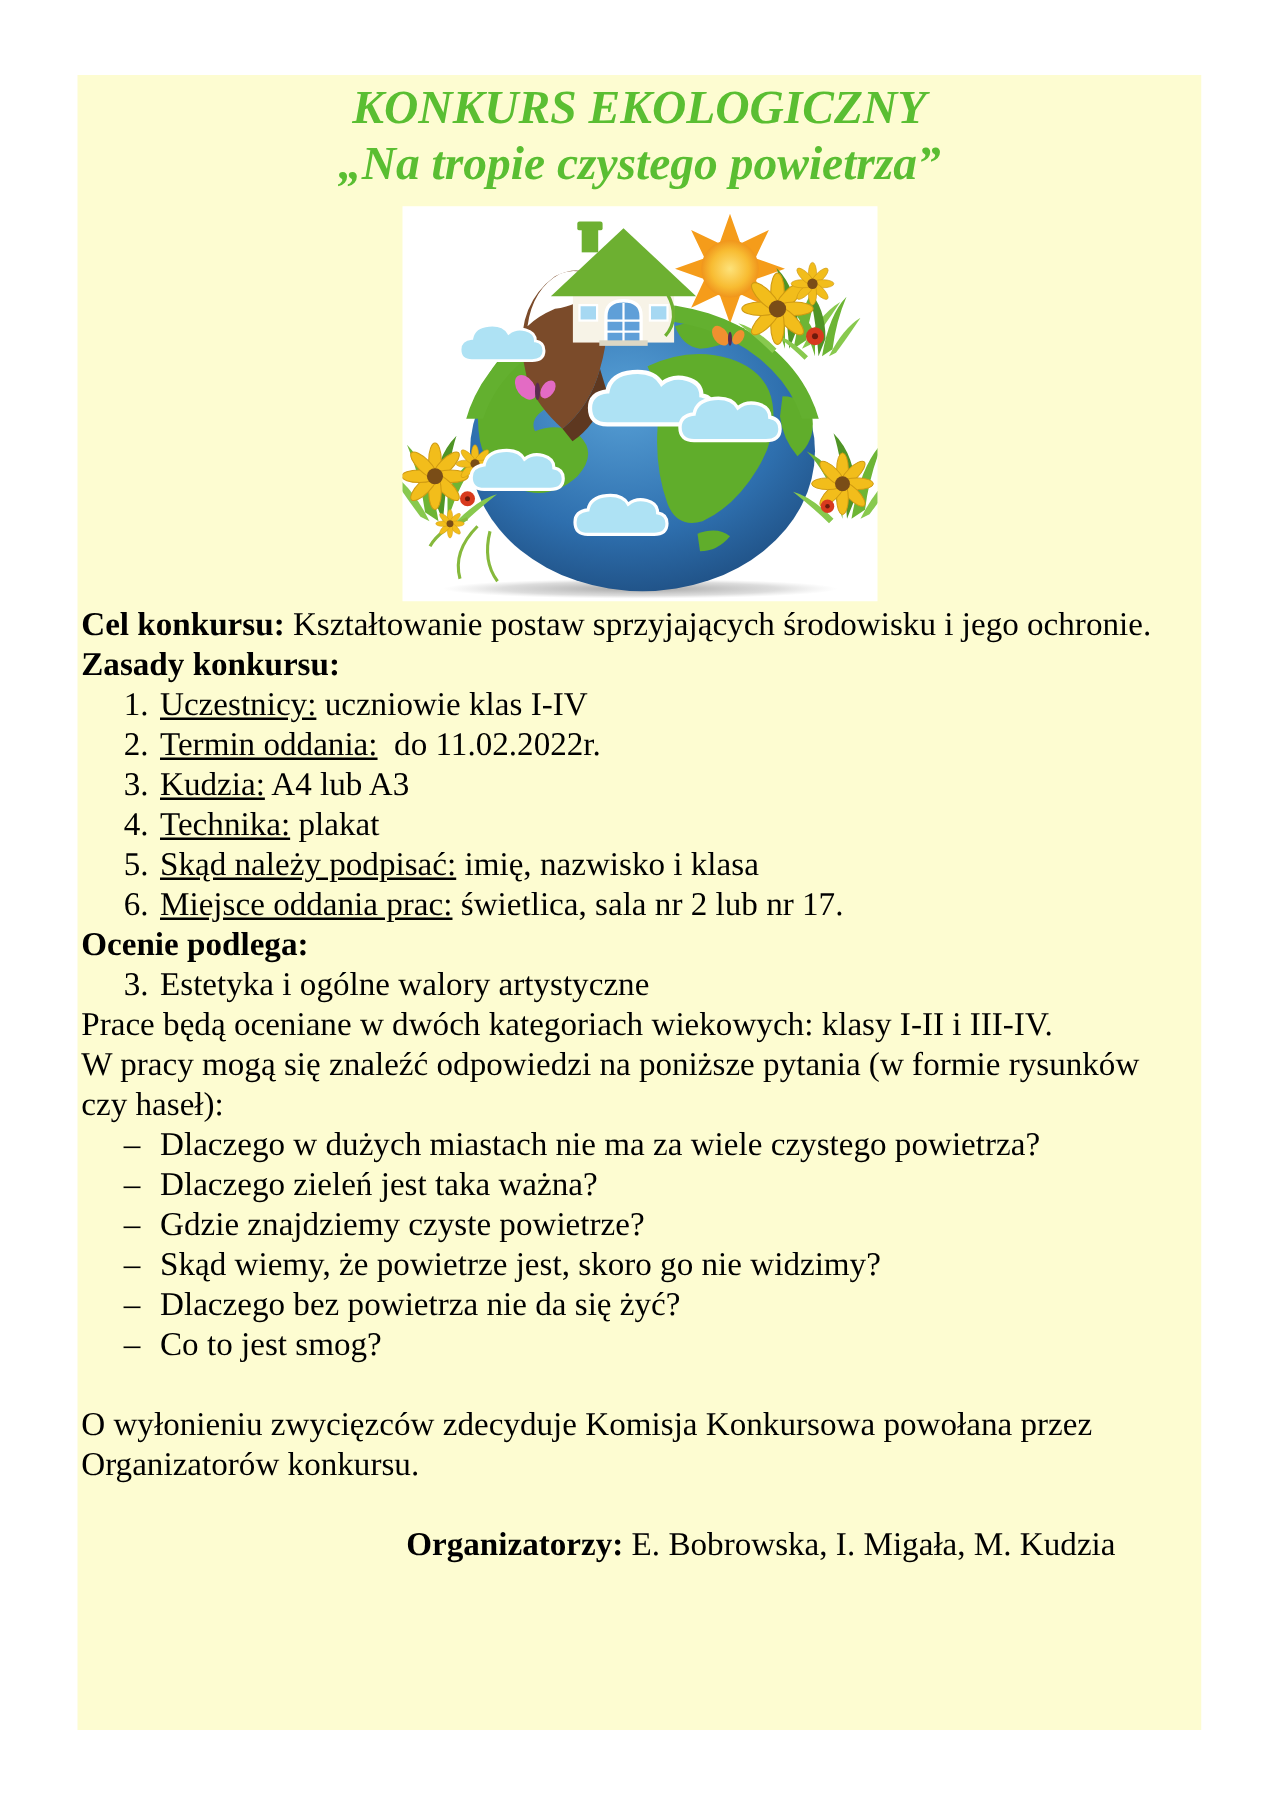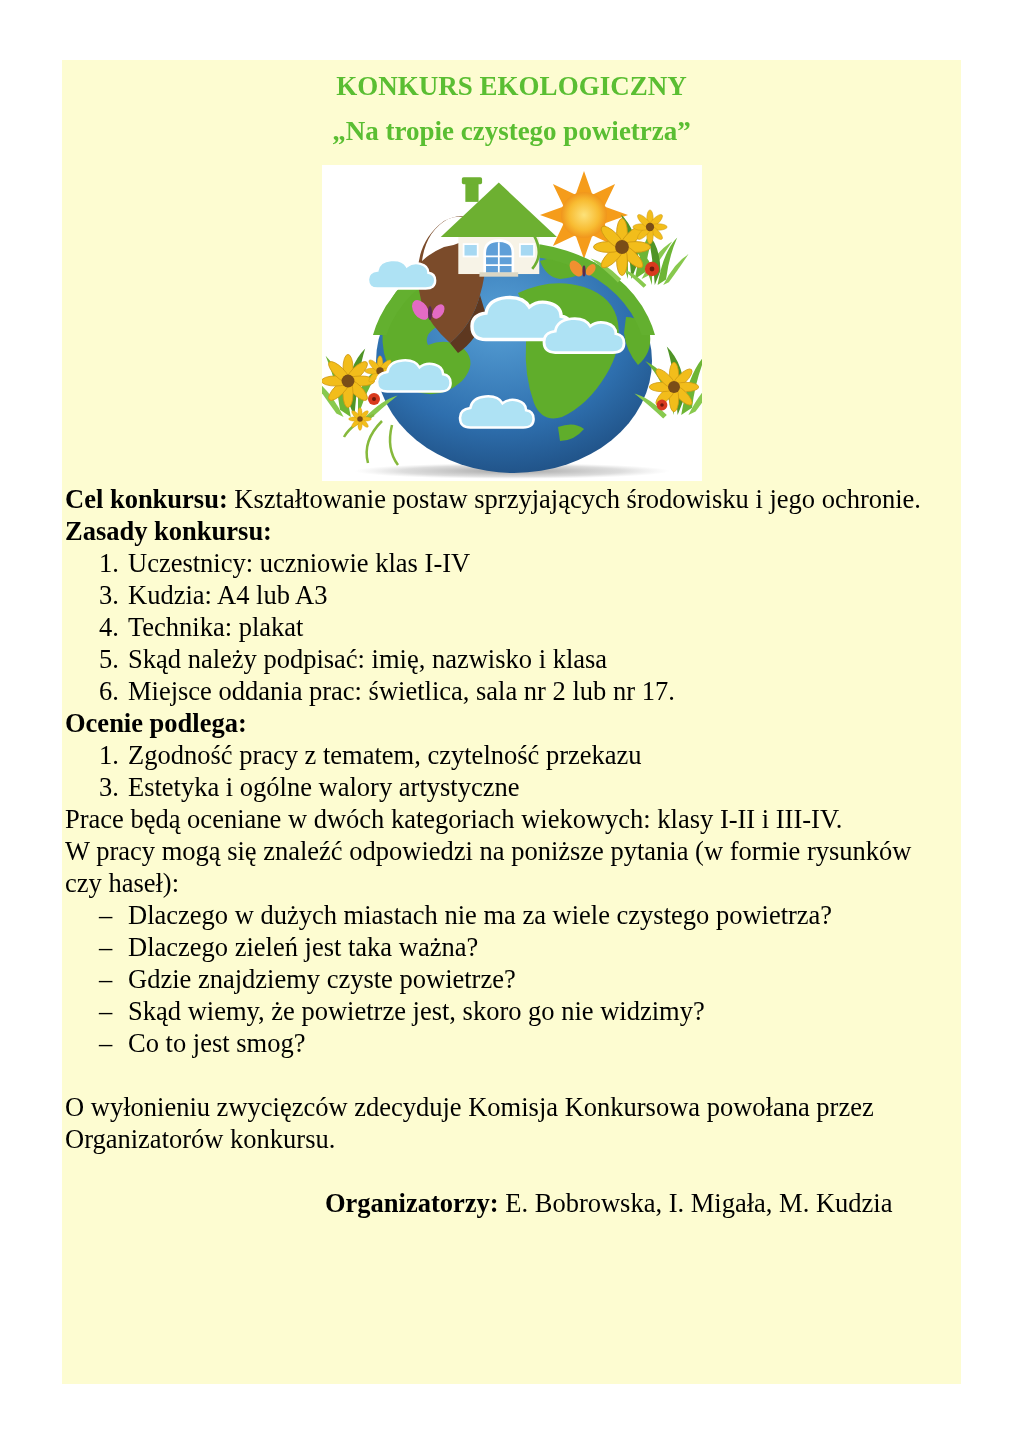--- a/index.html
+++ b/index.html
@@ -6,30 +6,31 @@
   body{
     width:1024px;height:1448px;background:#ffffff;position:relative;
     font-family:"Liberation Serif","DejaVu Serif",serif;color:#000;
   }
   .poster{
     position:absolute;left:62px;top:60px;width:899px;height:1324px;
     background:#fdfcd1;overflow:hidden;
   }
   .titles{text-align:center;margin-top:4px;}
   .title{
-    font-weight:bold;font-size:27px;line-height:45px;color:#5abe32;
+    font-weight:bold;font-size:38px;line-height:45px;color:#5abe32;
     white-space:nowrap;
+    font-style:italic;
   }
   .img-wrap{
     width:380px;height:316px;background:#ffffff;margin:11px auto 0 auto;
   }
   .bodytext{padding:2px 3px 0 3px;font-size:26.5px;}
   .line{height:32px;line-height:32px;white-space:nowrap;}
   .b{font-weight:bold;}
-  .u{}
+  .u{text-decoration:underline;}
   .t{white-space:pre;}
   .li{padding-left:34px;}
   .num{display:inline-block;width:29px;white-space:pre;}
   .gap{height:32px;}
   .org{padding-left:260px;}
 </style>
 </head>
 <body>
 
 <div class="poster">
@@ -168,38 +169,39 @@
 
   <div class="bodytext">
 
     <div class="line">
       <span class="b">Cel konkursu:</span><span class="t"> Kształtowanie postaw sprzyjających środowisku i jego ochronie.</span>
     </div>
 
     <div class="line b">Zasady konkursu:</div>
 
     <div class="line li"><span class="num">1.</span><span class="u">Uczestnicy:</span><span class="t"> uczniowie klas I-IV</span></div>
+    <div class="line li"><span class="num">2.</span><span class="u">Termin oddania:</span><span class="t">  do 11.02.2022r.</span></div>
     <div class="line li"><span class="num">3.</span><span class="u">Kudzia:</span><span class="t"> A4 lub A3</span></div>
     <div class="line li"><span class="num">4.</span><span class="u">Technika:</span><span class="t"> plakat</span></div>
     <div class="line li"><span class="num">5.</span><span class="u">Skąd należy podpisać:</span><span class="t"> imię, nazwisko i klasa</span></div>
     <div class="line li"><span class="num">6.</span><span class="u">Miejsce oddania prac:</span><span class="t"> świetlica, sala nr 2 lub nr 17.</span></div>
 
     <div class="line b">Ocenie podlega:</div>
 
-    <div class="line li"><span class="num">1.</span><span class="t">Zgodność pracy z tematem, czytelność przekazu</span></div>
     <div class="line li"><span class="num">3.</span><span class="t">Estetyka i ogólne walory artystyczne</span></div>
 
     <div class="line">Prace będą oceniane w dwóch kategoriach wiekowych: klasy I-II i III-IV.</div>
     <div class="line">W pracy mogą się znaleźć odpowiedzi na poniższe pytania (w formie rysunków</div>
     <div class="line">czy haseł):</div>
 
     <div class="line li"><span class="num">–</span><span class="t">Dlaczego w dużych miastach nie ma za wiele czystego powietrza?</span></div>
     <div class="line li"><span class="num">–</span><span class="t">Dlaczego zieleń jest taka ważna?</span></div>
     <div class="line li"><span class="num">–</span><span class="t">Gdzie znajdziemy czyste powietrze?</span></div>
     <div class="line li"><span class="num">–</span><span class="t">Skąd wiemy, że powietrze jest, skoro go nie widzimy?</span></div>
+    <div class="line li"><span class="num">–</span><span class="t">Dlaczego bez powietrza nie da się żyć?</span></div>
     <div class="line li"><span class="num">–</span><span class="t">Co to jest smog?</span></div>
 
     <div class="gap"></div>
 
     <div class="line">O wyłonieniu zwycięzców zdecyduje Komisja Konkursowa powołana przez</div>
     <div class="line">Organizatorów konkursu.</div>
 
     <div class="gap"></div>
 
     <div class="line org">

